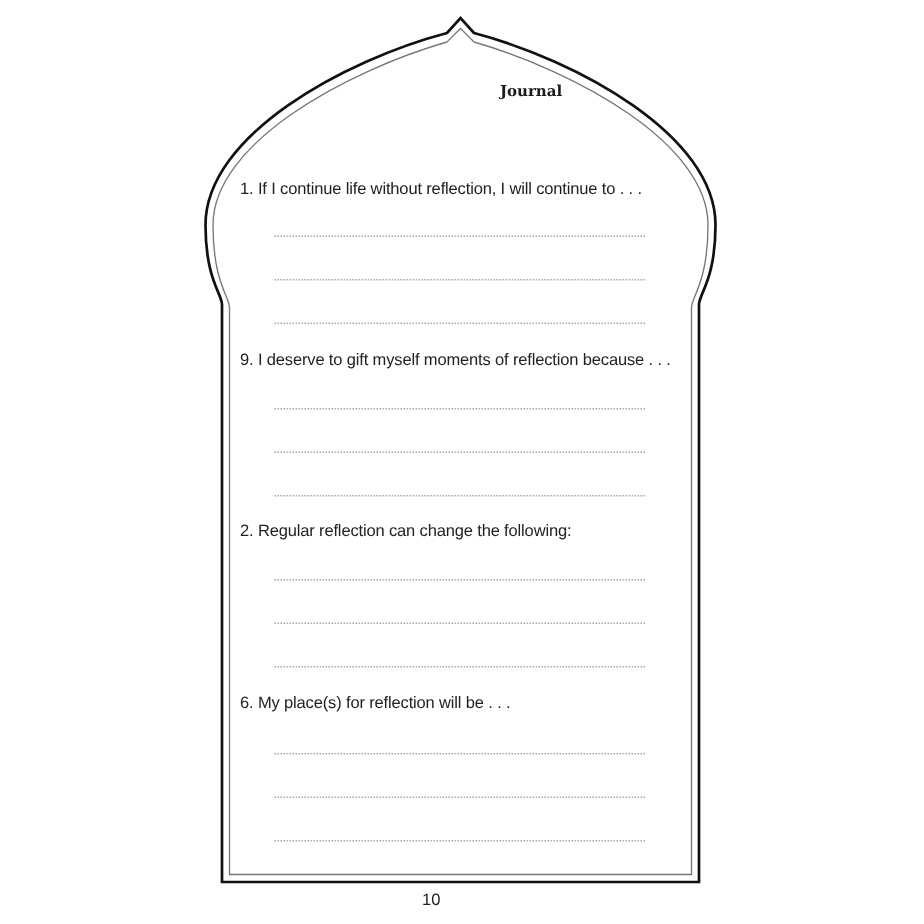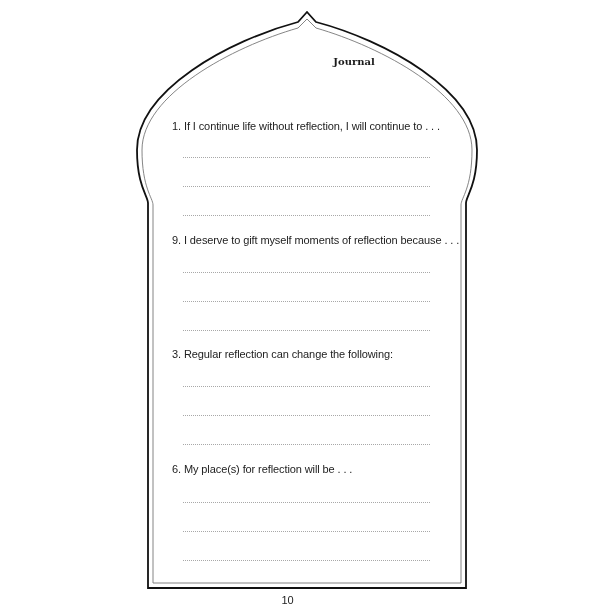--- a/index.html
+++ b/index.html
@@ -3,21 +3,21 @@
   <meta charset="utf-8">
   <style>
     html, body { margin: 0; padding: 0; background: #ffffff; }
     body { width: 616px; height: 616px; position: relative; overflow: hidden; }
     #frame { position: absolute; left: 0; top: 0; width: 616px; height: 616px; }
     .title {
       position: absolute; left: 0; width: 616px; top: 56px; text-align: center;
       font-family: "DejaVu Serif", serif; font-weight: bold; font-size: 10px; color: #1a1a1a; padding-left: 46px;
     }
     .question {
-      position: absolute; left: 172px; width: 290px;
+      position: absolute; left: 160px; width: 290px;
       font-family: "Liberation Sans", sans-serif; font-size: 11px; color: #222;
       white-space: nowrap; letter-spacing: -0.1px;
     }
     .dotline {
       position: absolute; left: 183px; width: 247px; height: 0;
       border-top: 1px dotted #a8a8a8;
     }
     .page-num {
       position: absolute; left: 0; width: 575px; top: 594px; text-align: center;
       font-family: "Liberation Sans", sans-serif; font-size: 11px; color: #222;
@@ -38,21 +38,21 @@
 <div class="question" style="top:120px">1. If I continue life without reflection, I will continue to . . .</div>
 <div class="dotline" style="top:157px"></div>
 <div class="dotline" style="top:186px"></div>
 <div class="dotline" style="top:215px"></div>
 
 <div class="question" style="top:234px">9. I deserve to gift myself moments of reflection because . . .</div>
 <div class="dotline" style="top:272px"></div>
 <div class="dotline" style="top:301px"></div>
 <div class="dotline" style="top:330px"></div>
 
-<div class="question" style="top:348px">3. Regular reflection can change the following:</div>
+<div class="question" style="top:348px">2. Regular reflection can change the following:</div>
 <div class="dotline" style="top:386px"></div>
 <div class="dotline" style="top:415px"></div>
 <div class="dotline" style="top:444px"></div>
 
 <div class="question" style="top:463px">6. My place(s) for reflection will be . . .</div>
 <div class="dotline" style="top:502px"></div>
 <div class="dotline" style="top:531px"></div>
 <div class="dotline" style="top:560px"></div>
 
 <div class="page-num">10</div>

